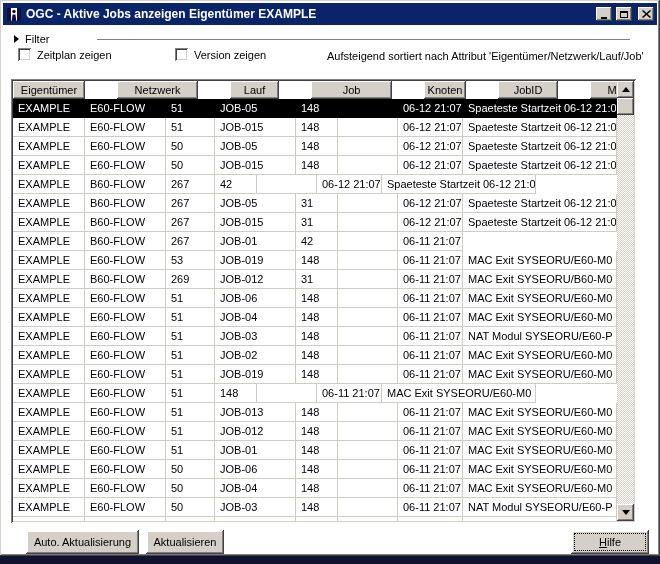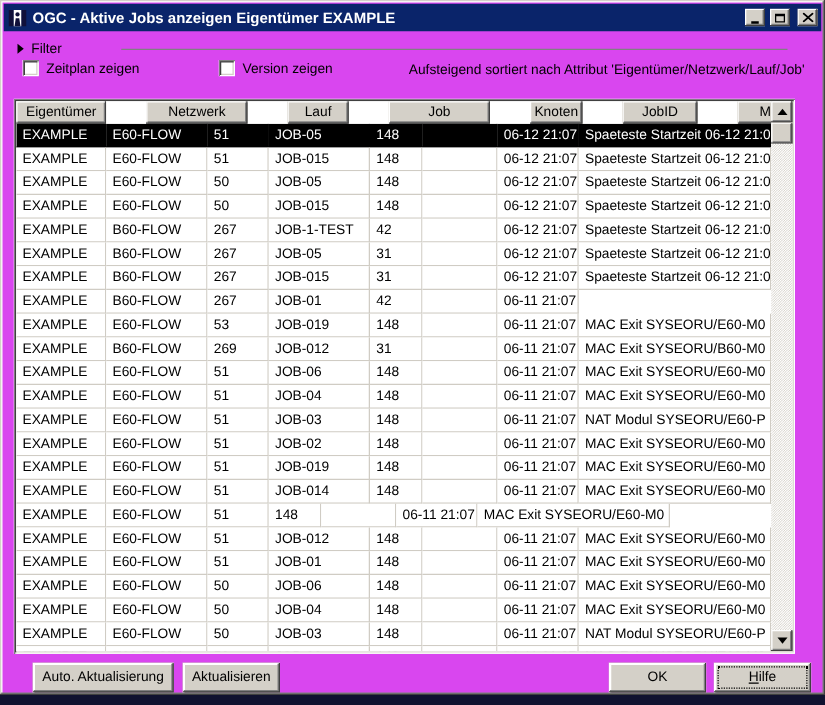--- a/index.html
+++ b/index.html
@@ -1,20 +1,20 @@
 <!DOCTYPE html>
 <html><head>
 <meta charset="utf-8">
 <style>
   * { margin:0; padding:0; box-sizing:border-box; }
   body { width:660px; height:564px; font-family:"Liberation Sans", sans-serif; }
   .screen { position:relative; width:660px; height:564px; background:#101230; overflow:hidden; }
 
   .window {
-    position:absolute; top:0; left:0; width:660px; height:556px; background:#d946ef;
+    position:absolute; top:0; left:0; width:660px; height:556px; background:#ffffff;
     box-shadow: inset -1px -1px 0 #404040, inset 1px 1px 0 #d4d0c8,
                 inset -2px -2px 0 #808080, inset 2px 2px 0 #ffffff;
     text-decoration: underline;
   }
 
   
   .titlebar { position:absolute; top:3px; left:3px; right:3px; height:22px; background:#0A246A;
     display:flex; align-items:center; padding:0 3px; gap:4px; }
   .title-text { flex:1; color:#fff; font-weight:bold; font-size:12px; white-space:nowrap; overflow:hidden; }
   .winbtn { width:16px; height:14px; background:#D4D0C8; flex:none;
@@ -179,21 +179,20 @@
               <div class="tcell" style="width: 81px;">JOB-015</div>
               <div class="tcell" style="width: 42px;">148</div>
               <div class="tcell" style="width: 60px;"></div>
               <div class="tcell" style="width: 65px;">06-12 21:07</div>
               <div class="tcell" style="width: 154px;">Spaeteste Startzeit 06-12 21:0</div>
             </div>
             <div class="trow">
               <div class="tcell" style="width: 72px;">EXAMPLE</div>
               <div class="tcell" style="width: 81px;">B60-FLOW</div>
               <div class="tcell" style="width: 49px;">267</div>
-              <div class="tcell" style="width: 81px;">JOB-1-TEST</div>
               <div class="tcell" style="width: 42px;">42</div>
               <div class="tcell" style="width: 60px;"></div>
               <div class="tcell" style="width: 65px;">06-12 21:07</div>
               <div class="tcell" style="width: 154px;">Spaeteste Startzeit 06-12 21:0</div>
             </div>
             <div class="trow">
               <div class="tcell" style="width: 72px;">EXAMPLE</div>
               <div class="tcell" style="width: 81px;">B60-FLOW</div>
               <div class="tcell" style="width: 49px;">267</div>
               <div class="tcell" style="width: 81px;">JOB-05</div>
@@ -288,30 +287,30 @@
               <div class="tcell" style="width: 81px;">JOB-019</div>
               <div class="tcell" style="width: 42px;">148</div>
               <div class="tcell" style="width: 60px;"></div>
               <div class="tcell" style="width: 65px;">06-11 21:07</div>
               <div class="tcell" style="width: 154px;">MAC Exit SYSEORU/E60-M0</div>
             </div>
             <div class="trow">
               <div class="tcell" style="width: 72px;">EXAMPLE</div>
               <div class="tcell" style="width: 81px;">E60-FLOW</div>
               <div class="tcell" style="width: 49px;">51</div>
-              <div class="tcell" style="width: 81px;">JOB-014</div>
-              <div class="tcell" style="width: 42px;">148</div>
-              <div class="tcell" style="width: 60px;"></div>
-              <div class="tcell" style="width: 65px;">06-11 21:07</div>
-              <div class="tcell" style="width: 154px;">MAC Exit SYSEORU/E60-M0</div>
-            </div>
-            <div class="trow">
-              <div class="tcell" style="width: 72px;">EXAMPLE</div>
-              <div class="tcell" style="width: 81px;">E60-FLOW</div>
-              <div class="tcell" style="width: 49px;">51</div>
+              <div class="tcell" style="width: 42px;">148</div>
+              <div class="tcell" style="width: 60px;"></div>
+              <div class="tcell" style="width: 65px;">06-11 21:07</div>
+              <div class="tcell" style="width: 154px;">MAC Exit SYSEORU/E60-M0</div>
+            </div>
+            <div class="trow">
+              <div class="tcell" style="width: 72px;">EXAMPLE</div>
+              <div class="tcell" style="width: 81px;">E60-FLOW</div>
+              <div class="tcell" style="width: 49px;">51</div>
+              <div class="tcell" style="width: 81px;">JOB-013</div>
               <div class="tcell" style="width: 42px;">148</div>
               <div class="tcell" style="width: 60px;"></div>
               <div class="tcell" style="width: 65px;">06-11 21:07</div>
               <div class="tcell" style="width: 154px;">MAC Exit SYSEORU/E60-M0</div>
             </div>
             <div class="trow">
               <div class="tcell" style="width: 72px;">EXAMPLE</div>
               <div class="tcell" style="width: 81px;">E60-FLOW</div>
               <div class="tcell" style="width: 49px;">51</div>
               <div class="tcell" style="width: 81px;">JOB-012</div>
@@ -383,21 +382,18 @@
           </span>
       </div>
     </div>
 
     <div class="btn btn-auto">
       <span class="btn-label">Auto. Aktualisierung</span>
     </div>
     <div class="btn btn-refresh">
       <span class="btn-label">Aktualisieren</span>
     </div>
-    <div class="btn btn-ok">
-      <span class="btn-label">OK</span>
-    </div>
     <div class="btn btn-help">
       <span class="btn-label">Hilfe</span>
     </div>
 
   </div>
 </div>
 
 </body></html>

